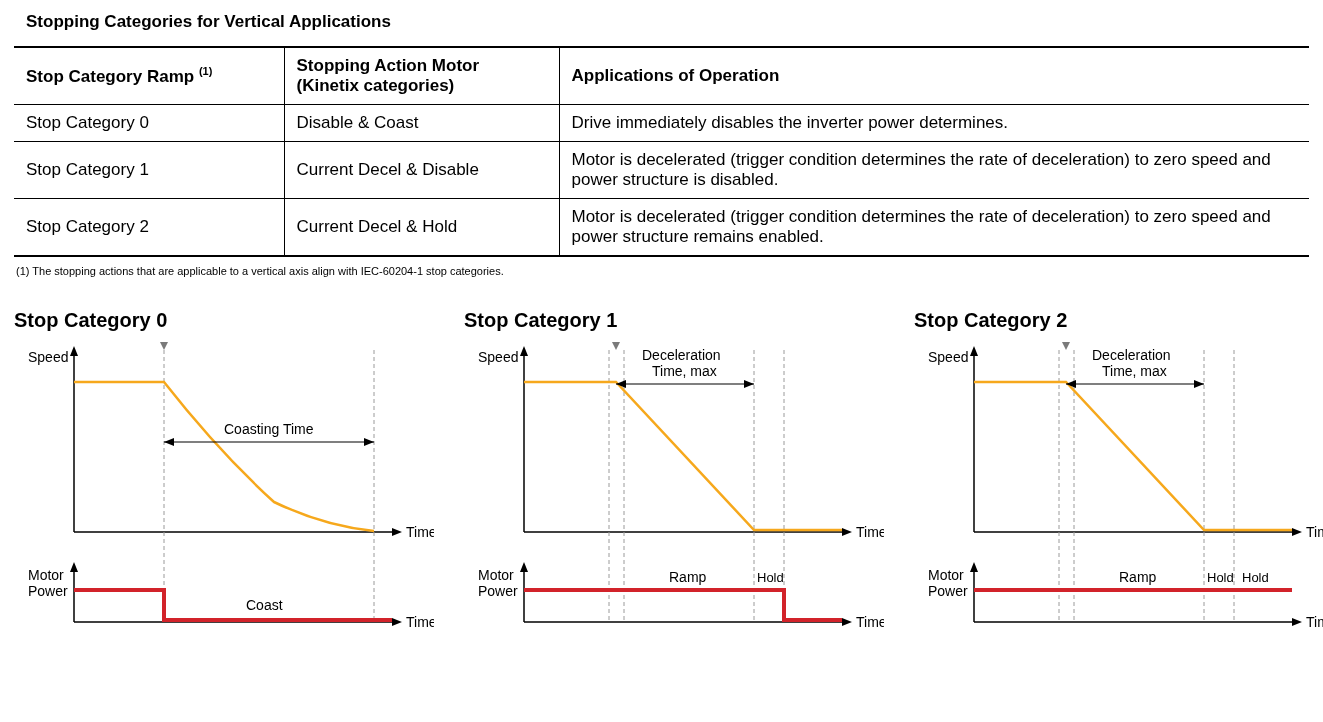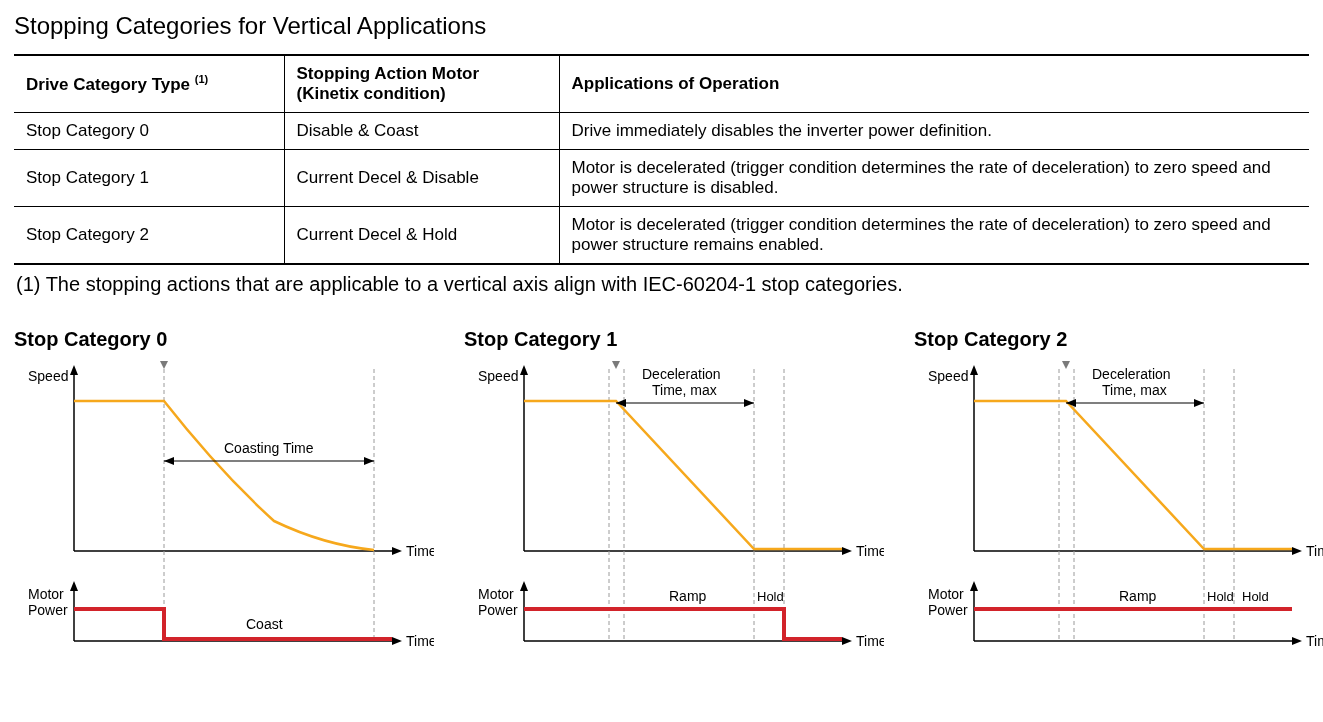--- a/index.html
+++ b/index.html
@@ -9,23 +9,23 @@
     font-family: "Myriad Pro", "Segoe UI", "Helvetica Neue", Arial, sans-serif;
     color: #000;
     font-stretch: condensed;
   }
   .page {
     width: 1323px;
     padding: 12px 14px 20px 14px;
     box-sizing: border-box;
   }
   h1.title {
-    font-size: 24px;
-    font-weight: 400;
-    margin: 0 0 14px 0;
+    font-size: 17px;
+    font-weight: 700;
+    margin: 0 0 14px 12px;
     letter-spacing: 0;
   }
   table.stop-table {
     width: 100%;
     border-collapse: collapse;
     table-layout: fixed;
   }
   table.stop-table th, table.stop-table td {
     text-align: left;
     vertical-align: middle;
@@ -50,21 +50,21 @@
   }
   table.stop-table tbody tr:last-child td {
     border-bottom: 2px solid #000;
   }
   .sup {
     font-size: 11px;
     vertical-align: super;
     font-weight: 700;
   }
   .footnote {
-    font-size: 20px;
+    font-size: 11px;
     margin: 8px 0 0 2px;
   }
   .charts-row {
     display: flex;
     gap: 30px;
     margin-top: 32px;
     align-items: flex-start;
   }
   .chart-block {
     flex: 1 1 0;
@@ -99,35 +99,35 @@
 
   <table class="stop-table">
     <colgroup>
       <col style="width:270px">
       <col style="width:275px">
       <col>
     </colgroup>
     <thead>
       <tr>
         <th class="col1">
-          <span>Drive Category Type</span>
+          <span>Stop Category Ramp</span>
           <span class="sup">(1)</span>
         </th>
         <th class="col2">
           <div>Stopping Action Motor</div>
-          <div>(Kinetix condition)</div>
+          <div>(Kinetix categories)</div>
         </th>
         <th class="col3">Applications of Operation</th>
       </tr>
     </thead>
     <tbody>
       <tr>
         <td class="col1">Stop Category 0</td>
         <td class="col2">Disable &amp; Coast</td>
-        <td class="col3">Drive immediately disables the inverter power definition.</td>
+        <td class="col3">Drive immediately disables the inverter power determines.</td>
       </tr>
       <tr>
         <td class="col1">Stop Category 1</td>
         <td class="col2">Current Decel &amp; Disable</td>
         <td class="col3">Motor is decelerated (trigger condition determines the rate of deceleration) to zero speed and power structure is disabled.</td>
       </tr>
       <tr>
         <td class="col1">Stop Category 2</td>
         <td class="col2">Current Decel &amp; Hold</td>
         <td class="col3">Motor is decelerated (trigger condition determines the rate of deceleration) to zero speed and power structure remains enabled.</td>

